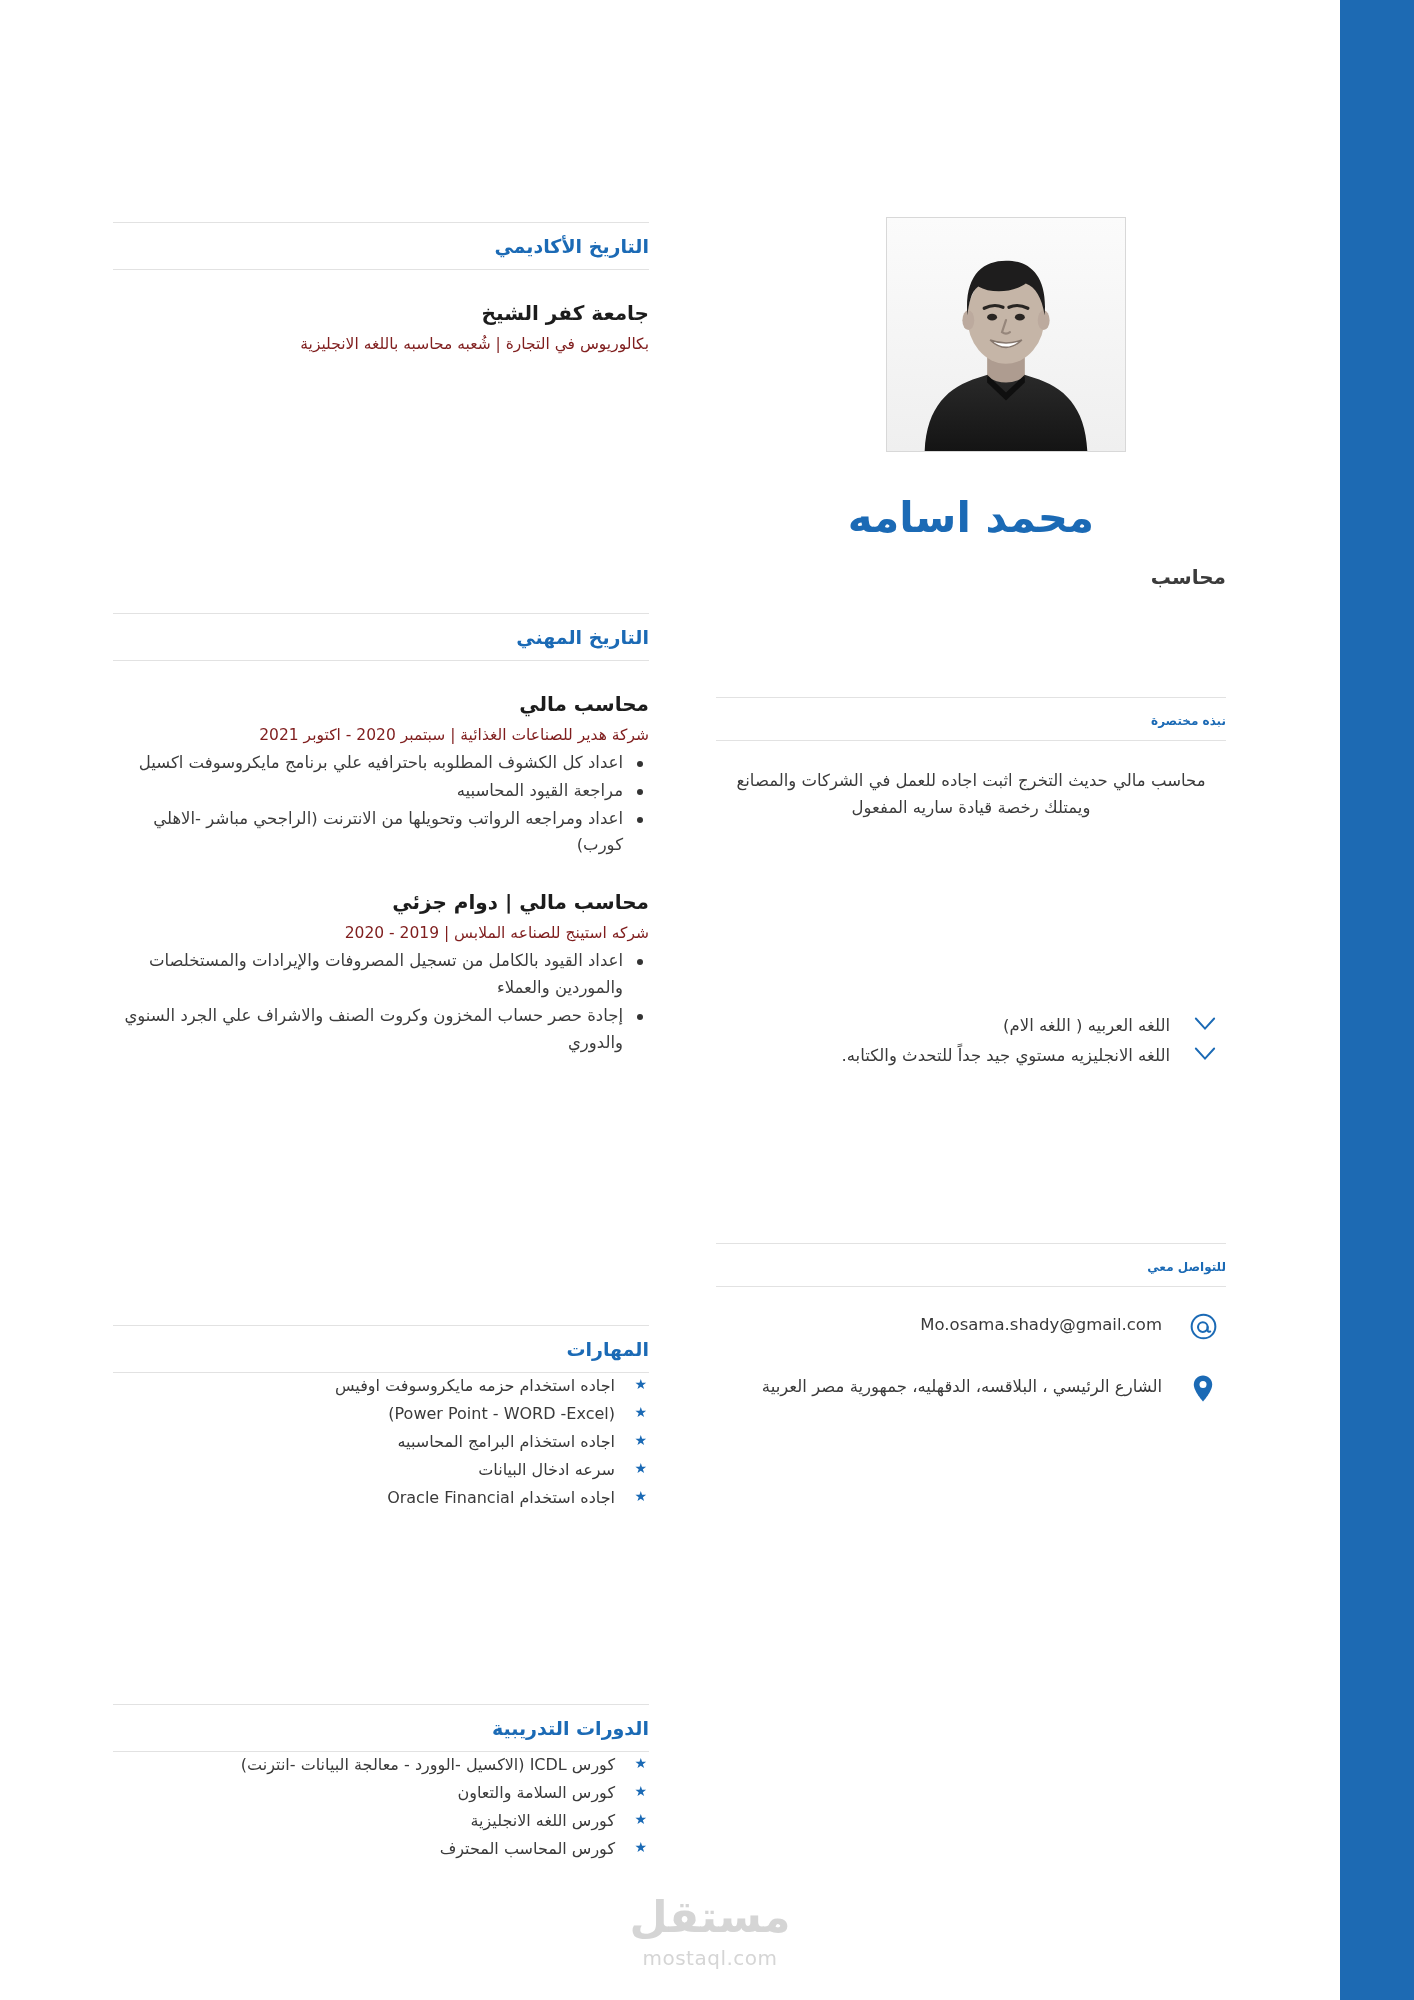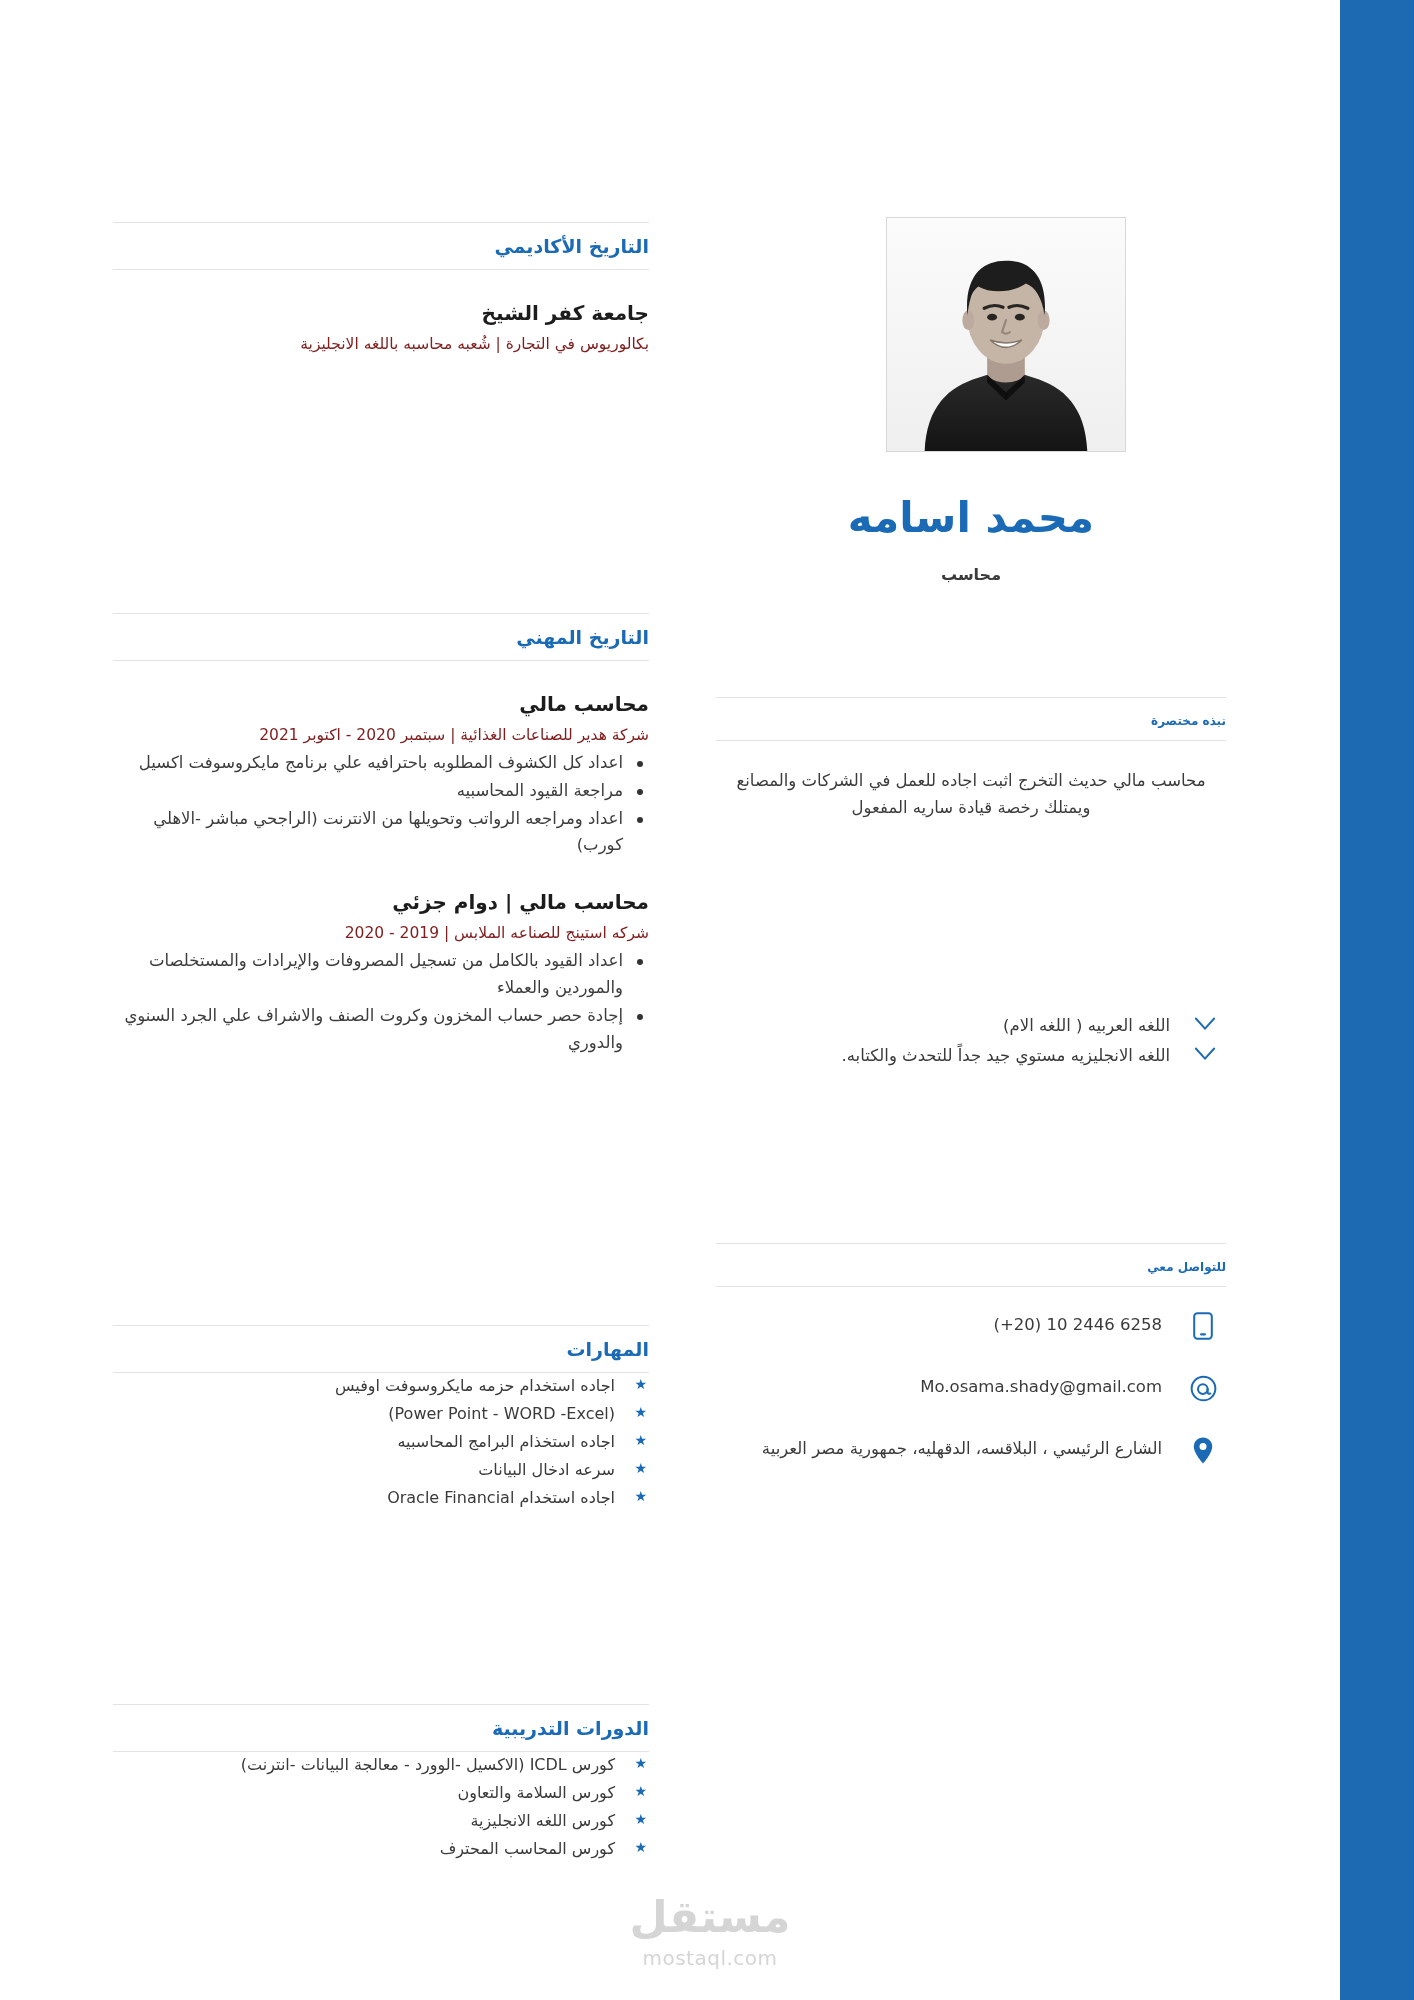--- a/index.html
+++ b/index.html
@@ -94,22 +94,22 @@
   }
   .photo-inner{position:absolute;inset:0;}
   .name{
     position:absolute;top:495px;left:0;width:510px;
     text-align:center;
     color:#1b6ab5;font-size:42px;font-weight:700;
     letter-spacing:0px;line-height:1.1;
   }
   .job-title{
     position:absolute;top:565px;left:0;width:510px;
-    text-align:center;
-    color:#3b3b3b;font-size:16px;font-weight:700;
+    text-align:right;
+    color:#3b3b3b;font-size:20px;font-weight:700;
   }
 
   .rsec{position:absolute;left:0;width:510px;}
   .rsec .sec-head{padding:12px 0 11px 0;}
   .rsec .sec-head .title{font-size:12px;}
   .rbody{padding-top:26px;}
   .about-text{
     font-size:16.5px;color:#3b3b3b;line-height:1.66;
     text-align:center;
   }
@@ -294,29 +294,20 @@
         </div>
       </div>
     </div>
 
     <div class="rsec" style="top:1243px;">
       <div class="sec-head">
         <span class="title">للتواصل معي</span>
       </div>
       <div class="rbody">
 
-        <div class="c-row">
-          <span class="ic">
-            <svg width="20" height="28" viewBox="0 0 20 28">
-              <rect x="1.2" y="1.2" width="17.6" height="25.6" rx="3.2" fill="none" stroke="#1b6ab5" stroke-width="2"></rect>
-              <rect x="7" y="21.2" width="6" height="2.2" rx="1.1" fill="#1b6ab5"></rect>
-            </svg>
-          </span>
-          <span class="ltr">(+20) 10 2446 6258</span>
-        </div>
 
         <div class="c-row">
           <span class="ic">
             <svg width="27" height="27" viewBox="0 0 28 28">
               <circle cx="14" cy="14" r="12.3" fill="none" stroke="#1b6ab5" stroke-width="2.1"></circle>
               <circle cx="13.3" cy="14.6" r="5" fill="none" stroke="#1b6ab5" stroke-width="2.1"></circle>
               <path d="M18.3 14.6 L18.3 17.6 Q18.3 20 21 19.2" fill="none" stroke="#1b6ab5" stroke-width="2.1" stroke-linecap="round"></path>
             </svg>
           </span>
           <span class="ltr">Mo.osama.shady@gmail.com</span>

